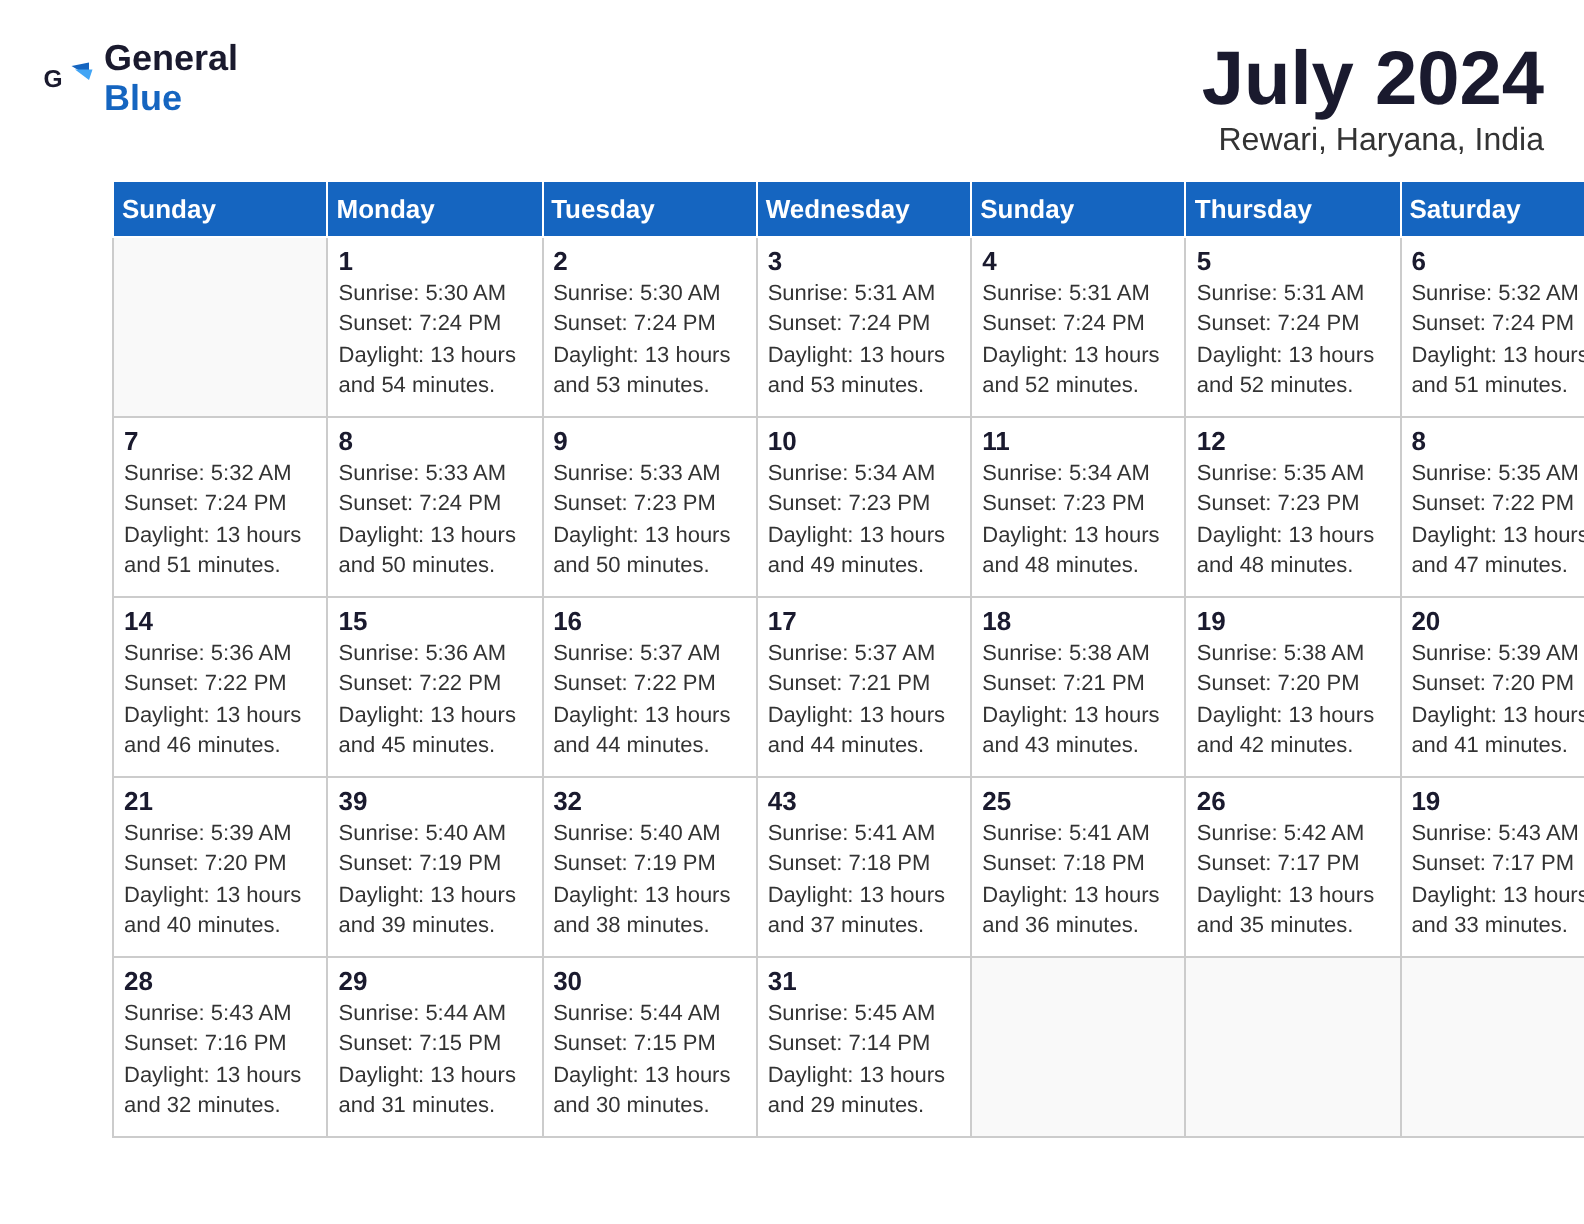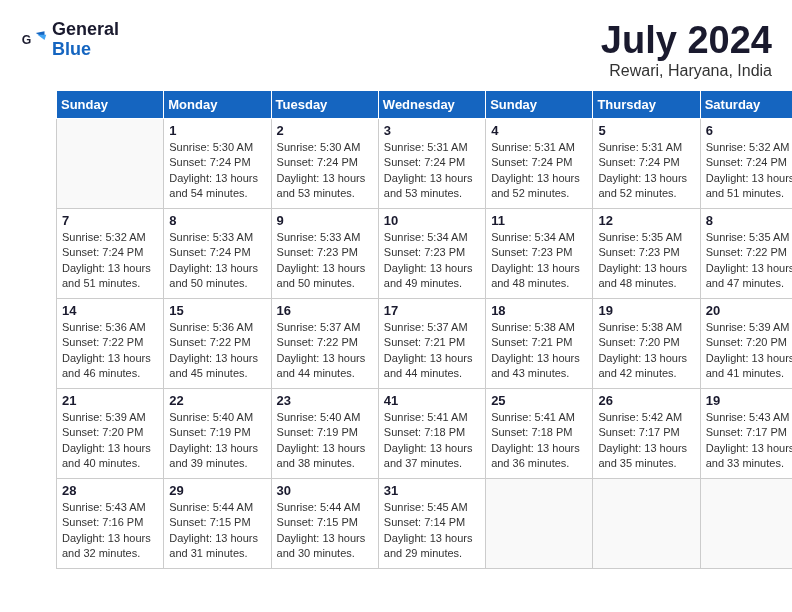--- a/index.html
+++ b/index.html
@@ -213,29 +213,29 @@
           <div class="day-number">20</div>
           <div class="day-info">Sunrise: 5:39 AM<br>Sunset: 7:20 PM<br>Daylight: 13 hours<br>and 41 minutes.</div>
         </td>
       </tr>
       <tr class="week-row">
         <td>
           <div class="day-number">21</div>
           <div class="day-info">Sunrise: 5:39 AM<br>Sunset: 7:20 PM<br>Daylight: 13 hours<br>and 40 minutes.</div>
         </td>
         <td>
-          <div class="day-number">22</div>
+          <div class="day-number">39</div>
           <div class="day-info">Sunrise: 5:40 AM<br>Sunset: 7:19 PM<br>Daylight: 13 hours<br>and 39 minutes.</div>
         </td>
         <td>
-          <div class="day-number">23</div>
+          <div class="day-number">32</div>
           <div class="day-info">Sunrise: 5:40 AM<br>Sunset: 7:19 PM<br>Daylight: 13 hours<br>and 38 minutes.</div>
         </td>
         <td>
-          <div class="day-number">41</div>
+          <div class="day-number">43</div>
           <div class="day-info">Sunrise: 5:41 AM<br>Sunset: 7:18 PM<br>Daylight: 13 hours<br>and 37 minutes.</div>
         </td>
         <td>
           <div class="day-number">25</div>
           <div class="day-info">Sunrise: 5:41 AM<br>Sunset: 7:18 PM<br>Daylight: 13 hours<br>and 36 minutes.</div>
         </td>
         <td>
           <div class="day-number">26</div>
           <div class="day-info">Sunrise: 5:42 AM<br>Sunset: 7:17 PM<br>Daylight: 13 hours<br>and 35 minutes.</div>
         </td>

